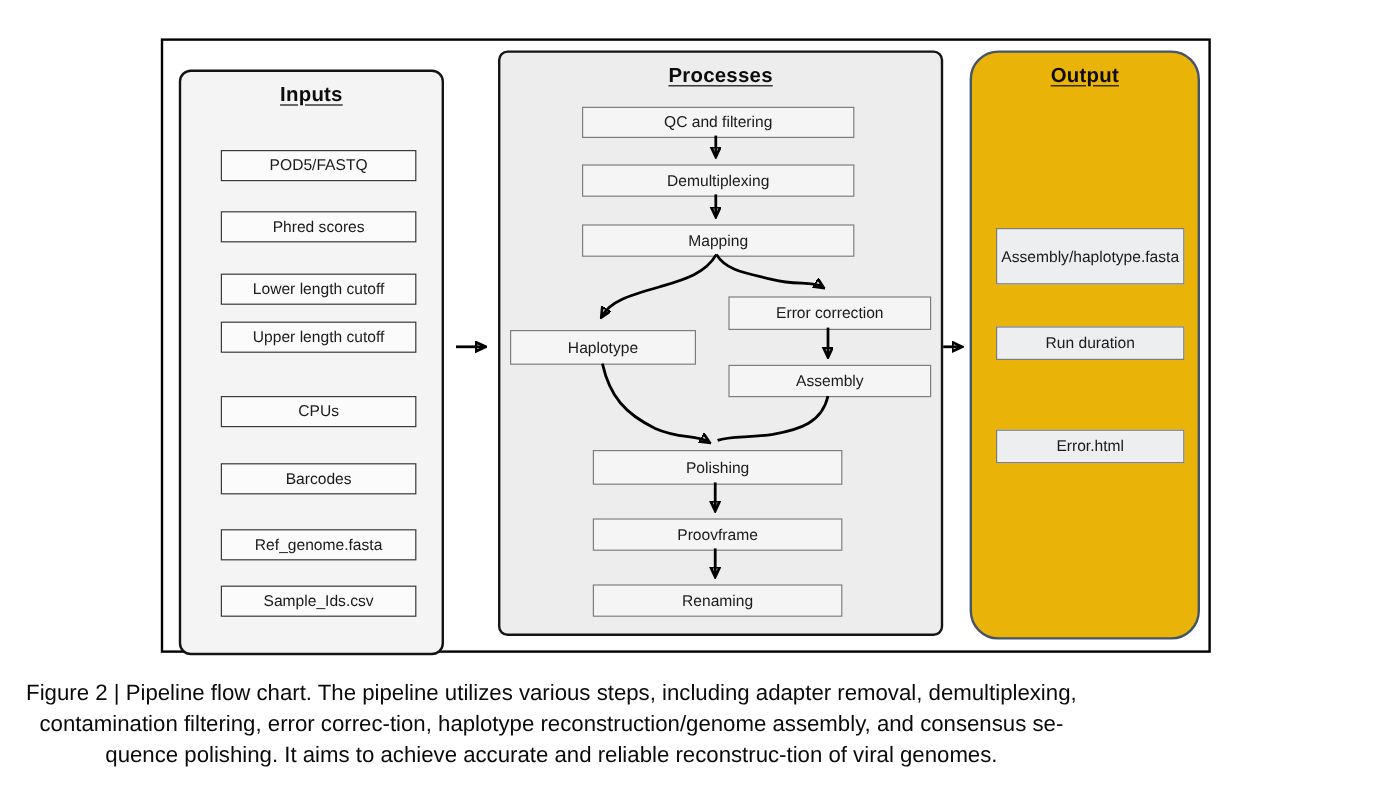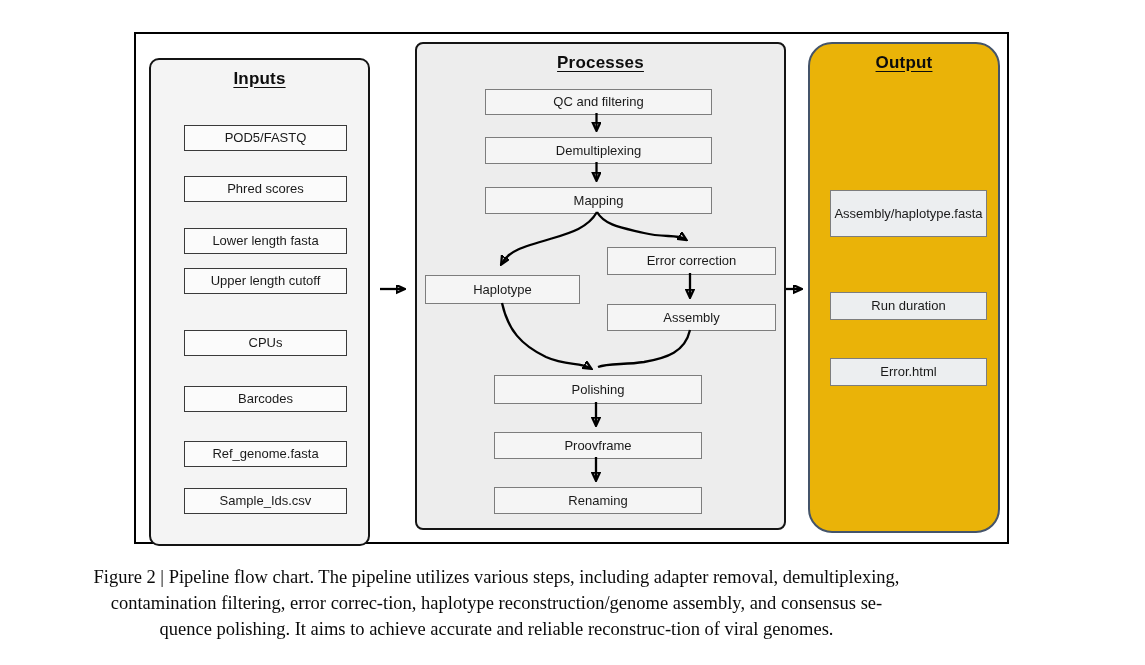--- a/index.html
+++ b/index.html
@@ -21,35 +21,35 @@
         justify-content:center;text-align:center;font-size:13px;color:#1a1a1a;
         line-height:1.2;}
   .node-in{background:#fbfbfb;border:1.5px solid #3a3a3a;}
   .node-proc{background:#f5f5f5;border:1.3px solid #7d7d7d;}
   .node-out{background:#eceef0;border:1.3px solid #7d7d7d;}
   .wrap{overflow-wrap:anywhere;padding:0 2px;}
   .arrows{position:absolute;left:0;top:0;width:1145px;height:665px;
           pointer-events:none;z-index:5;}
   .arrows path{fill:none;stroke:#000;stroke-width:2.3;}
   .caption{position:absolute;left:0;top:564px;width:919px;text-align:center;
-           font-family:Liberation Serif, serif;font-size:18.5px;color:#0a0a0a;
-           line-height:26px;margin-left:37px;}
+           font-family:Liberation Sans, sans-serif;font-size:18.5px;color:#0a0a0a;
+           line-height:26px;}
 </style>
 </head>
 <body>
 
 <div class="stage">
 
   <div class="frame"></div>
 
   <section class="panel panel-inputs">
     <div class="panel-title">Inputs</div>
     <div class="node node-in" style="left:33px;top:65px;width:163px;height:26px">POD5/FASTQ</div>
     <div class="node node-in" style="left:33px;top:116px;width:163px;height:26px">Phred scores</div>
-    <div class="node node-in" style="left:33px;top:168px;width:163px;height:26px">Lower length fasta</div>
+    <div class="node node-in" style="left:33px;top:168px;width:163px;height:26px">Lower length cutoff</div>
     <div class="node node-in" style="left:33px;top:208px;width:163px;height:26px">Upper length cutoff</div>
     <div class="node node-in" style="left:33px;top:270px;width:163px;height:26px">CPUs</div>
     <div class="node node-in" style="left:33px;top:326px;width:163px;height:26px">Barcodes</div>
     <div class="node node-in" style="left:33px;top:381px;width:163px;height:26px">Ref_genome.fasta</div>
     <div class="node node-in" style="left:33px;top:428px;width:163px;height:26px">Sample_Ids.csv</div>
   </section>
 
   <section class="panel panel-processes">
     <div class="panel-title">Processes</div>
     <div class="node node-proc" style="left:68px;top:45px;width:227px;height:26px">QC and filtering</div>
@@ -59,21 +59,21 @@
     <div class="node node-proc" style="left:8px;top:231px;width:155px;height:29px">Haplotype</div>
     <div class="node node-proc" style="left:190px;top:260px;width:169px;height:27px">Assembly</div>
     <div class="node node-proc" style="left:77px;top:331px;width:208px;height:29px">Polishing</div>
     <div class="node node-proc" style="left:77px;top:388px;width:208px;height:27px">Proovframe</div>
     <div class="node node-proc" style="left:77px;top:443px;width:208px;height:27px">Renaming</div>
   </section>
 
   <section class="panel panel-output">
     <div class="panel-title">Output</div>
     <div class="node node-out wrap" style="left:20px;top:146px;width:157px;height:47px">Assembly/haplotype.fasta</div>
-    <div class="node node-out" style="left:20px;top:248px;width:157px;height:28px">Run duration</div>
+    <div class="node node-out" style="left:20px;top:228px;width:157px;height:28px">Run duration</div>
     <div class="node node-out" style="left:20px;top:314px;width:157px;height:28px">Error.html</div>
   </section>
 
   <svg class="arrows" viewBox="0 0 1145 665">
     <defs>
       <marker id="ah" markerWidth="10" markerHeight="10" refX="6.8" refY="4.5" orient="auto" markerUnits="userSpaceOnUse">
         <path d="M0.4,0.7 L8.6,4.5 L0.4,8.3 z" fill="#000" stroke="none"></path>
       </marker>
     </defs>
     <path d="M 380 289 L 403 289" marker-end="url(#ah)"></path>

